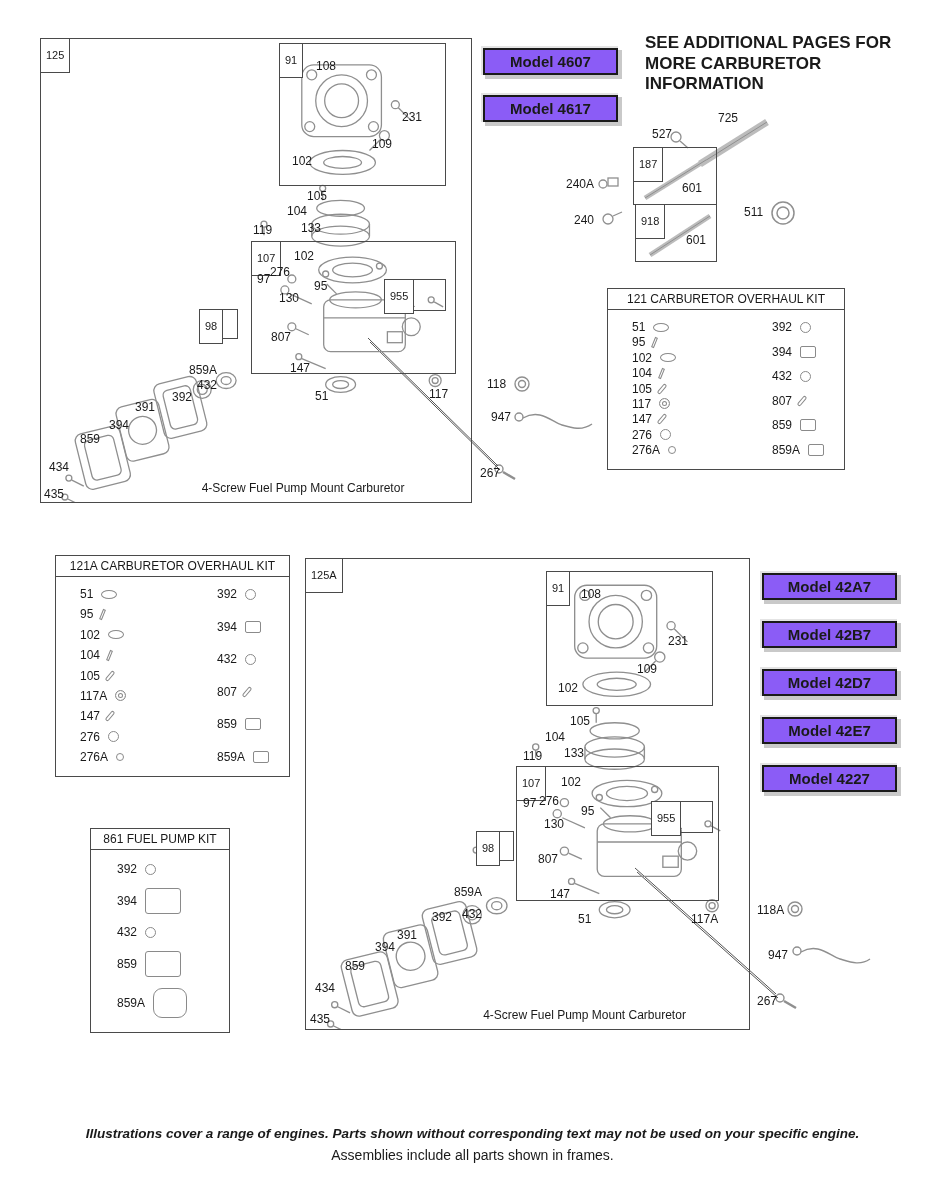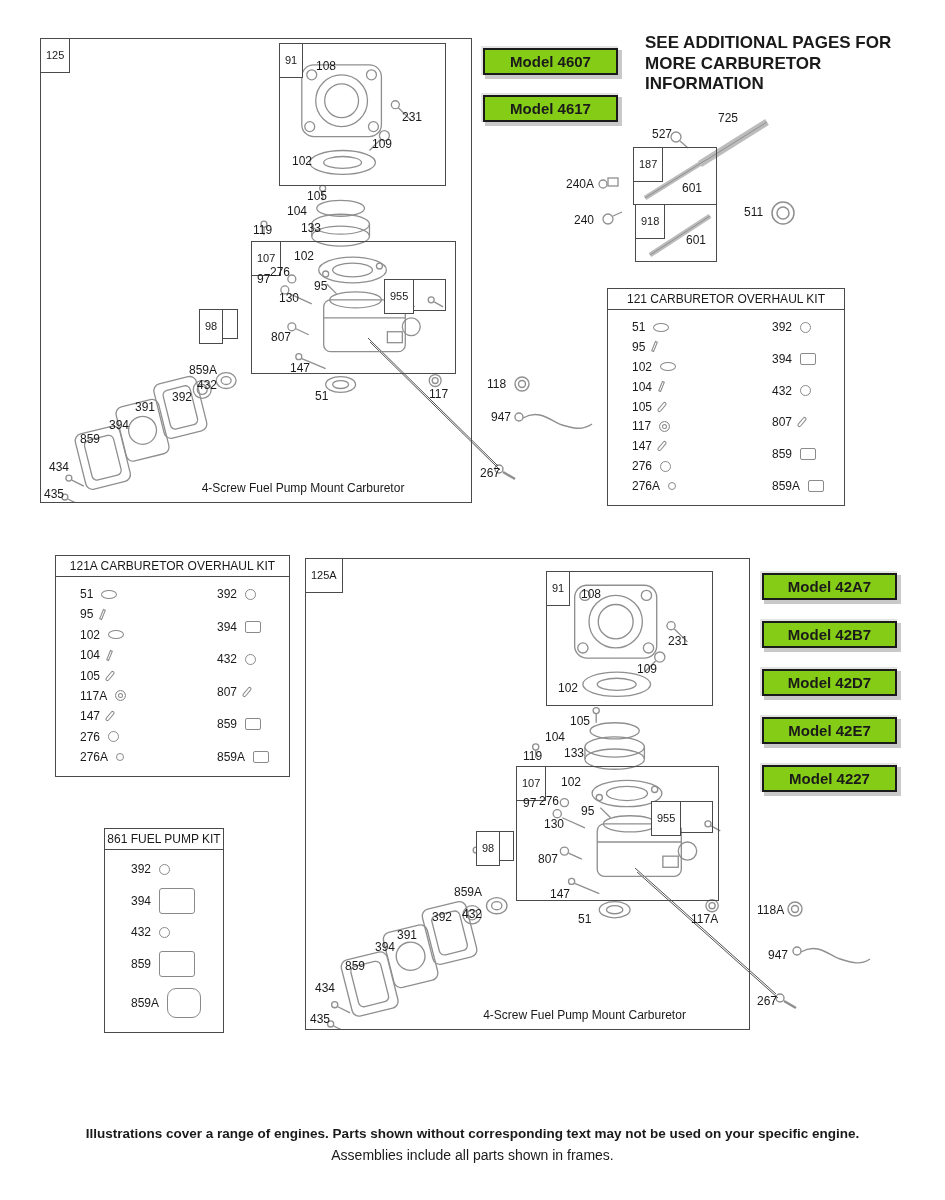--- a/index.html
+++ b/index.html
@@ -38,44 +38,44 @@
   .mf187 .mini-part{position:absolute;left:48px;top:33px;font-size:12px}
   .mf918 .mini-part{position:absolute;left:50px;top:28px;font-size:12px}
 
   .loose-layer{position:absolute;inset:0;z-index:2;pointer-events:none}
 
   .notice{position:absolute;left:645px;top:33px;width:278px;font-size:17px;font-weight:bold;line-height:1.22;z-index:2}
 
   .models{position:absolute;display:flex;flex-direction:column;z-index:2}
   .models-top{left:483px;top:48px;gap:20px}
   .models-right{left:762px;top:573px;gap:21px}
-  .model-btn{width:135px;height:27px;border:2px solid #1a1a1a;background:#84cc16;display:flex;align-items:center;justify-content:center;font-weight:bold;font-size:15px;box-shadow:3px 3px 0 1px #c9c9c9,-1px -1px 0 1px #e4e4e4;cursor:pointer}
+  .model-btn{width:135px;height:27px;border:2px solid #1a1a1a;background:#8b5cf6;display:flex;align-items:center;justify-content:center;font-weight:bold;font-size:15px;box-shadow:3px 3px 0 1px #c9c9c9,-1px -1px 0 1px #e4e4e4;cursor:pointer}
 
   .kit{position:absolute;border:1px solid #4a4a4a;z-index:2;background:transparent}
-  .k121{left:607px;top:288px;width:238px;height:218px}
+  .k121{left:607px;top:288px;width:238px;height:182px}
   .k121A{left:55px;top:555px;width:235px;height:222px}
-  .k861{left:104px;top:828px;width:120px;height:205px}
+  .k861{left:90px;top:828px;width:140px;height:205px}
   .kit-title{font-size:12px;text-align:center;padding:3px 2px;border-bottom:1px solid #4a4a4a;white-space:nowrap;overflow:hidden}
   .kit-cols{display:flex;justify-content:space-between;padding:10px 20px 12px 24px;height:calc(100% - 21px)}
   .kit-col{list-style:none;display:flex;flex-direction:column;justify-content:space-between}
   .kit-col li,.kit-single li{display:flex;align-items:center;gap:8px;font-size:12px}
   .kit-single{list-style:none;display:flex;flex-direction:column;justify-content:space-between;height:calc(100% - 21px);padding:12px 22px 14px 26px}
 
   .pi{display:inline-block;border:1px solid #8a8a8a;background:#fff;flex:none}
   .pi-gasket{width:16px;height:9px;border-radius:50%}
   .pi-pin{width:3px;height:11px;transform:rotate(22deg)}
   .pi-screw{width:4px;height:12px;border-radius:2px;transform:rotate(40deg)}
   .pi-valve{width:11px;height:11px;border-radius:50%;box-shadow:inset 0 0 0 2px #fff,inset 0 0 0 3px #8a8a8a}
   .pi-ring{width:11px;height:11px;border-radius:50%}
   .pi-plug{width:8px;height:8px;border-radius:50%}
   .pi-diaphragm{width:16px;height:12px;border-radius:2px}
   .pi-diaphragm-big{width:36px;height:26px;border-radius:3px}
   .pi-cover-big{width:34px;height:30px;border-radius:9px}
 
-  .footer-1{position:absolute;top:1126px;left:0;right:0;text-align:center;font-size:13.5px;font-weight:bold;z-index:2}
+  .footer-1{position:absolute;top:1126px;left:0;right:0;text-align:center;font-size:13.5px;font-weight:bold;font-style:italic;z-index:2}
   .footer-2{position:absolute;top:1147px;left:0;right:0;text-align:center;font-size:14px;z-index:2}
 </style>
 </head>
 <body>
 
 <svg class="page-overlay" width="945" height="1200" viewBox="0 0 945 1200">
   <defs>
     <symbol id="carbArt" viewBox="0 0 432 465">
       <g fill="none" stroke="#8f8f8f" stroke-width="1.3">
         <rect x="262" y="26" width="80" height="72" rx="12"></rect>

